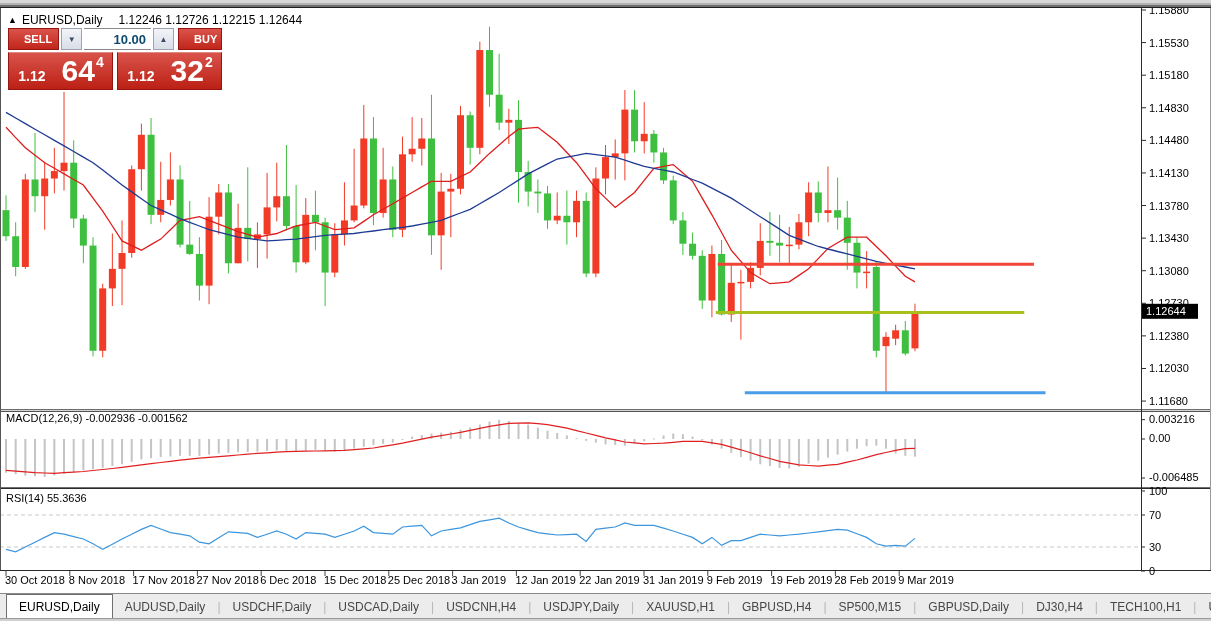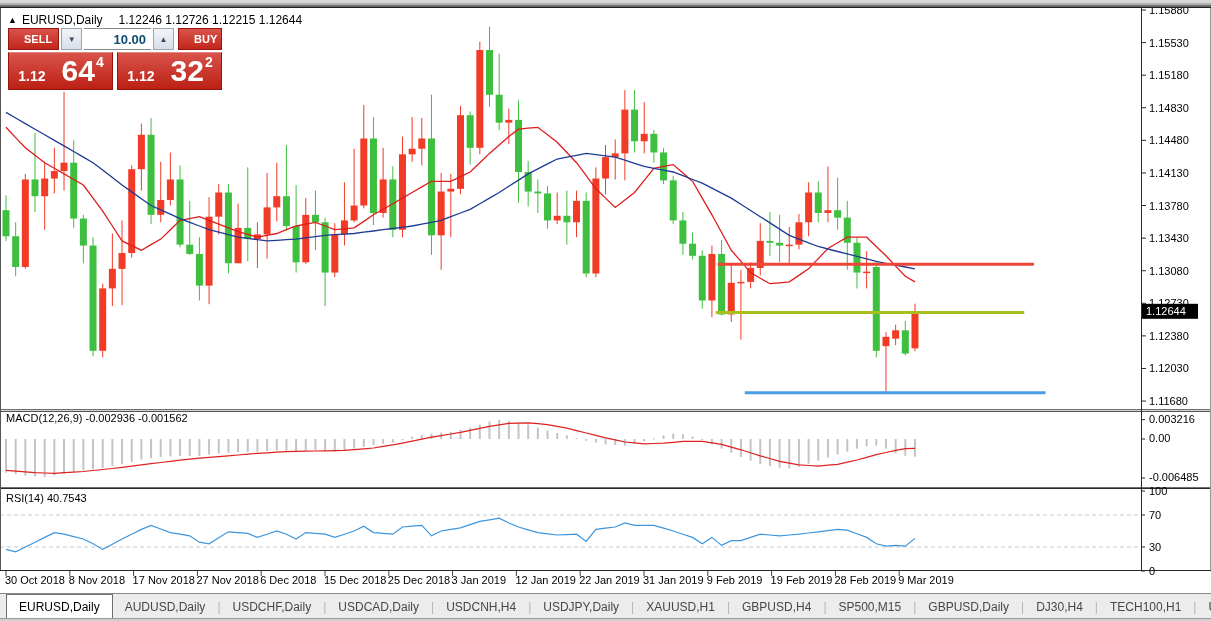--- a/index.html
+++ b/index.html
@@ -443,21 +443,21 @@
       </button>
       <button class="big-btn">
         <span class="pre">1.12</span>
         <span class="main">32</span>
         <span class="sup">2</span>
       </button>
     </div>
   </div>
 
   <div class="ind-label" style="top:412px">MACD(12,26,9) -0.002936 -0.001562</div>
-  <div class="ind-label" style="top:492px">RSI(14) 40.7543</div>
+  <div class="ind-label" style="top:492px">RSI(14) 55.3636</div>
 
   <div id="tab-bar">
     <span id="tab-items" style="display:flex">
         <span class="tab active">EURUSD,Daily</span>
         <span class="tab">AUDUSD,Daily</span>
         <span class="tab-sep">|</span>
         <span class="tab">USDCHF,Daily</span>
         <span class="tab-sep">|</span>
         <span class="tab">USDCAD,Daily</span>
         <span class="tab-sep">|</span>

